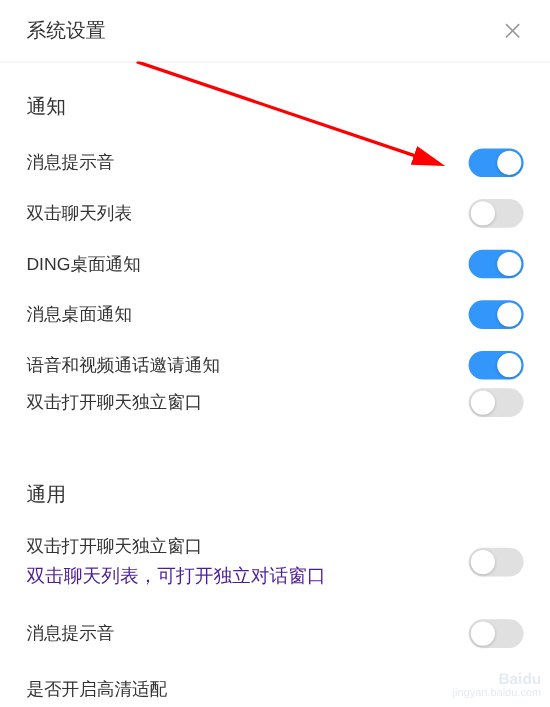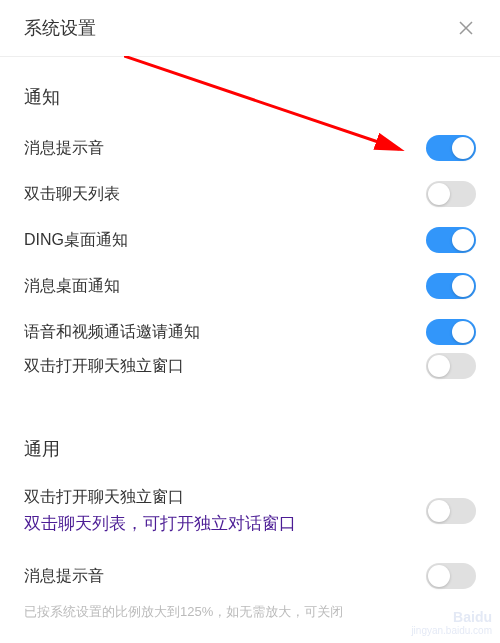--- a/index.html
+++ b/index.html
@@ -184,20 +184,25 @@
       </div>
   </div>
 
   <div class="setting-row" style="padding-top:18px;">
     <div class="setting-label">消息提示音</div>
     <div class="toggle toggle-off">
         <div class="toggle-knob"></div>
       </div>
   </div>
 
+  <div class="setting-row" style="padding-top:18px; padding-bottom:0;">
+    <div>
+      <div class="setting-label">是否开启高清适配</div>
+    </div>
+  </div>
   <div class="cutoff-text">已按系统设置的比例放大到125%，如无需放大，可关闭</div>
 
 </div>
 
 <svg class="arrow" style="left:124px; top:56px;" width="300" height="120">
   <defs>
     <marker id="arrowhead" markerWidth="10" markerHeight="10" refX="8" refY="3" orient="auto">
       <polygon points="0 0, 10 3, 0 6" fill="#ff0000"></polygon>
     </marker>
   </defs>

